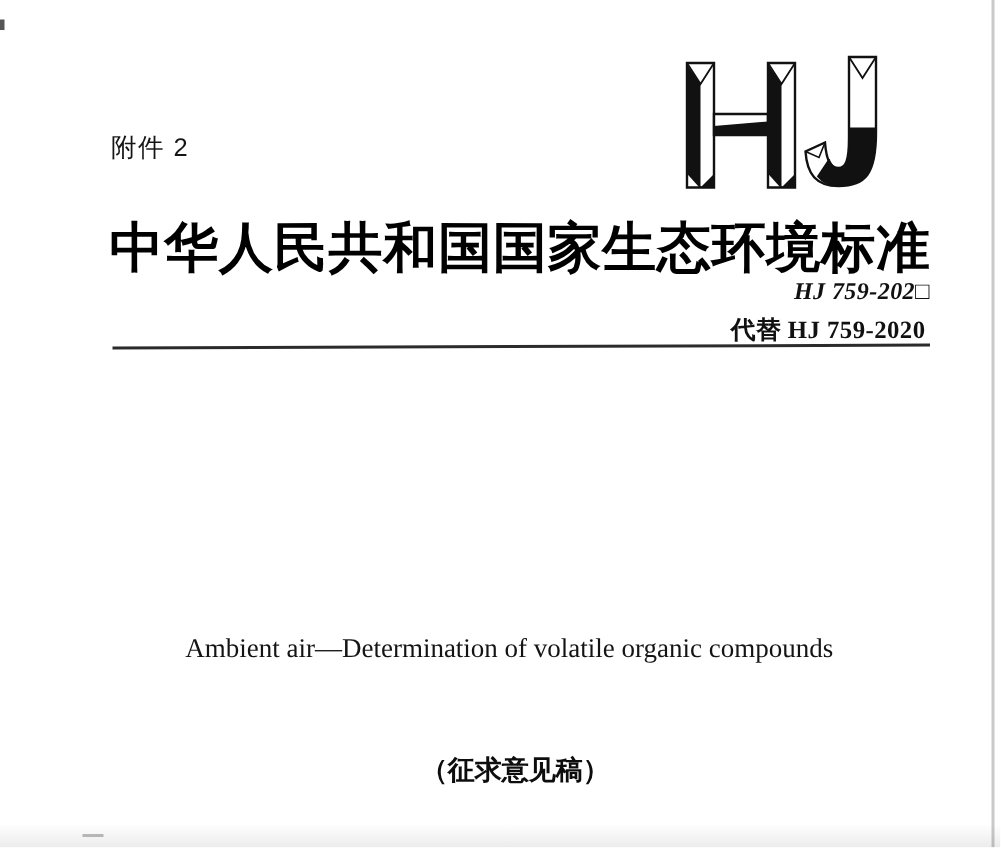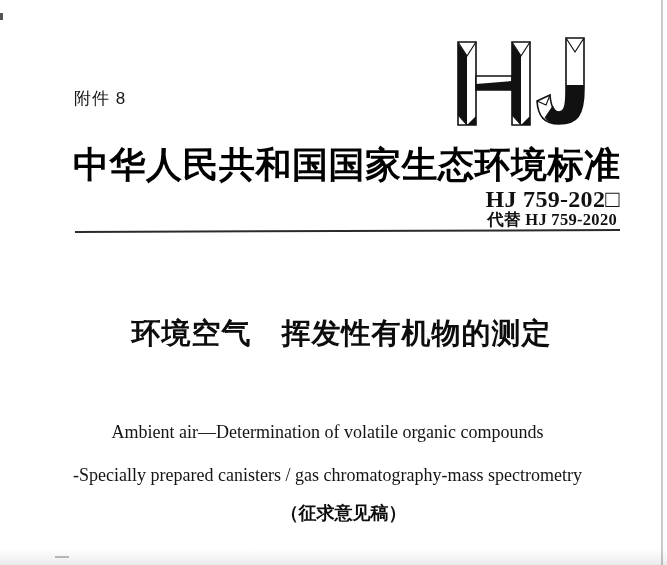--- a/index.html
+++ b/index.html
@@ -92,24 +92,25 @@
     white-space: nowrap;
     color: #000;
     text-align: left;
   }
 
   .std-number {
     position: absolute;
     right: 47px;
     top: 186px;
     font-family: "Liberation Serif", serif;
-    font-size: 24px;
+    font-size: 16px;
     font-weight: 700;
     letter-spacing: 0.3px;
     color: #111;
+    font-style: italic;
   }
   .replaces {
     position: absolute;
     right: 50px;
     top: 209px;
     font-family: "Liberation Serif", serif;
     font-size: 16.5px;
     font-weight: 600;
     letter-spacing: 0.3px;
     color: #111;
@@ -135,21 +136,21 @@
     font-size: 29px;
     letter-spacing: 1px;
     color: #0d0d0d;
     white-space: nowrap;
   }
   .title-cn.line1 { top: 314px; }
   .title-cn.line2 { top: 360px; }
 
   .title-en {
     position: absolute;
-    left: 2px;
+    left: 14px;
     width: 651px;
     text-align: center;
     font-family: "Liberation Serif", serif;
     font-size: 18px;
     color: #141414;
     white-space: nowrap;
   }
   .title-en.line1 { top: 422px; }
   .title-en.line2 { top: 465px; }
 
@@ -168,21 +169,21 @@
 </head>
 <body>
 
 <div class="page">
 
   <div class="artifact-left-top"></div>
   <div class="artifact-bottom-left"></div>
   <div class="page-edge-line"></div>
   <div class="bottom-shade"></div>
 
-  <span class="attachment">附件 8</span>
+  <span class="attachment">附件 2</span>
 
   <div class="logo">
     <svg viewBox="0 0 142 100" xmlns="http://www.w3.org/2000/svg">
 
       <g stroke="#111" stroke-width="1.6" stroke-linejoin="miter">
 
         <path d="M8,12 H26 V95 H8 Z" fill="#fff"></path>
         <path d="M8,12 L17,26 L26,12" fill="none" stroke-width="1.2"></path>
         <path d="M8,13 L17,26 L17,95 L8,85 Z" fill="#111" stroke="none"></path>
         <path d="M17,95 L26,95 L26,86 Z" fill="#111" stroke="none"></path>
@@ -208,20 +209,18 @@
     </svg>
     <span class="sr">HJ</span>
   </div>
 
   <h1 class="header-title">中华人民共和国国家生态环境标准</h1>
 
   <div class="std-number">HJ 759-202□</div>
   <div class="replaces">代替 HJ 759-2020</div>
   <div class="rule"></div>
 
-  <div class="title-cn line1">环境空气　挥发性有机物的测定</div>
 
   <div class="title-en line1">Ambient air—Determination of volatile organic compounds</div>
-  <div class="title-en line2">-Specially prepared canisters / gas chromatography-mass spectrometry</div>
 
   <div class="draft">（征求意见稿）</div>
 
 </div>
 
 </body></html>

